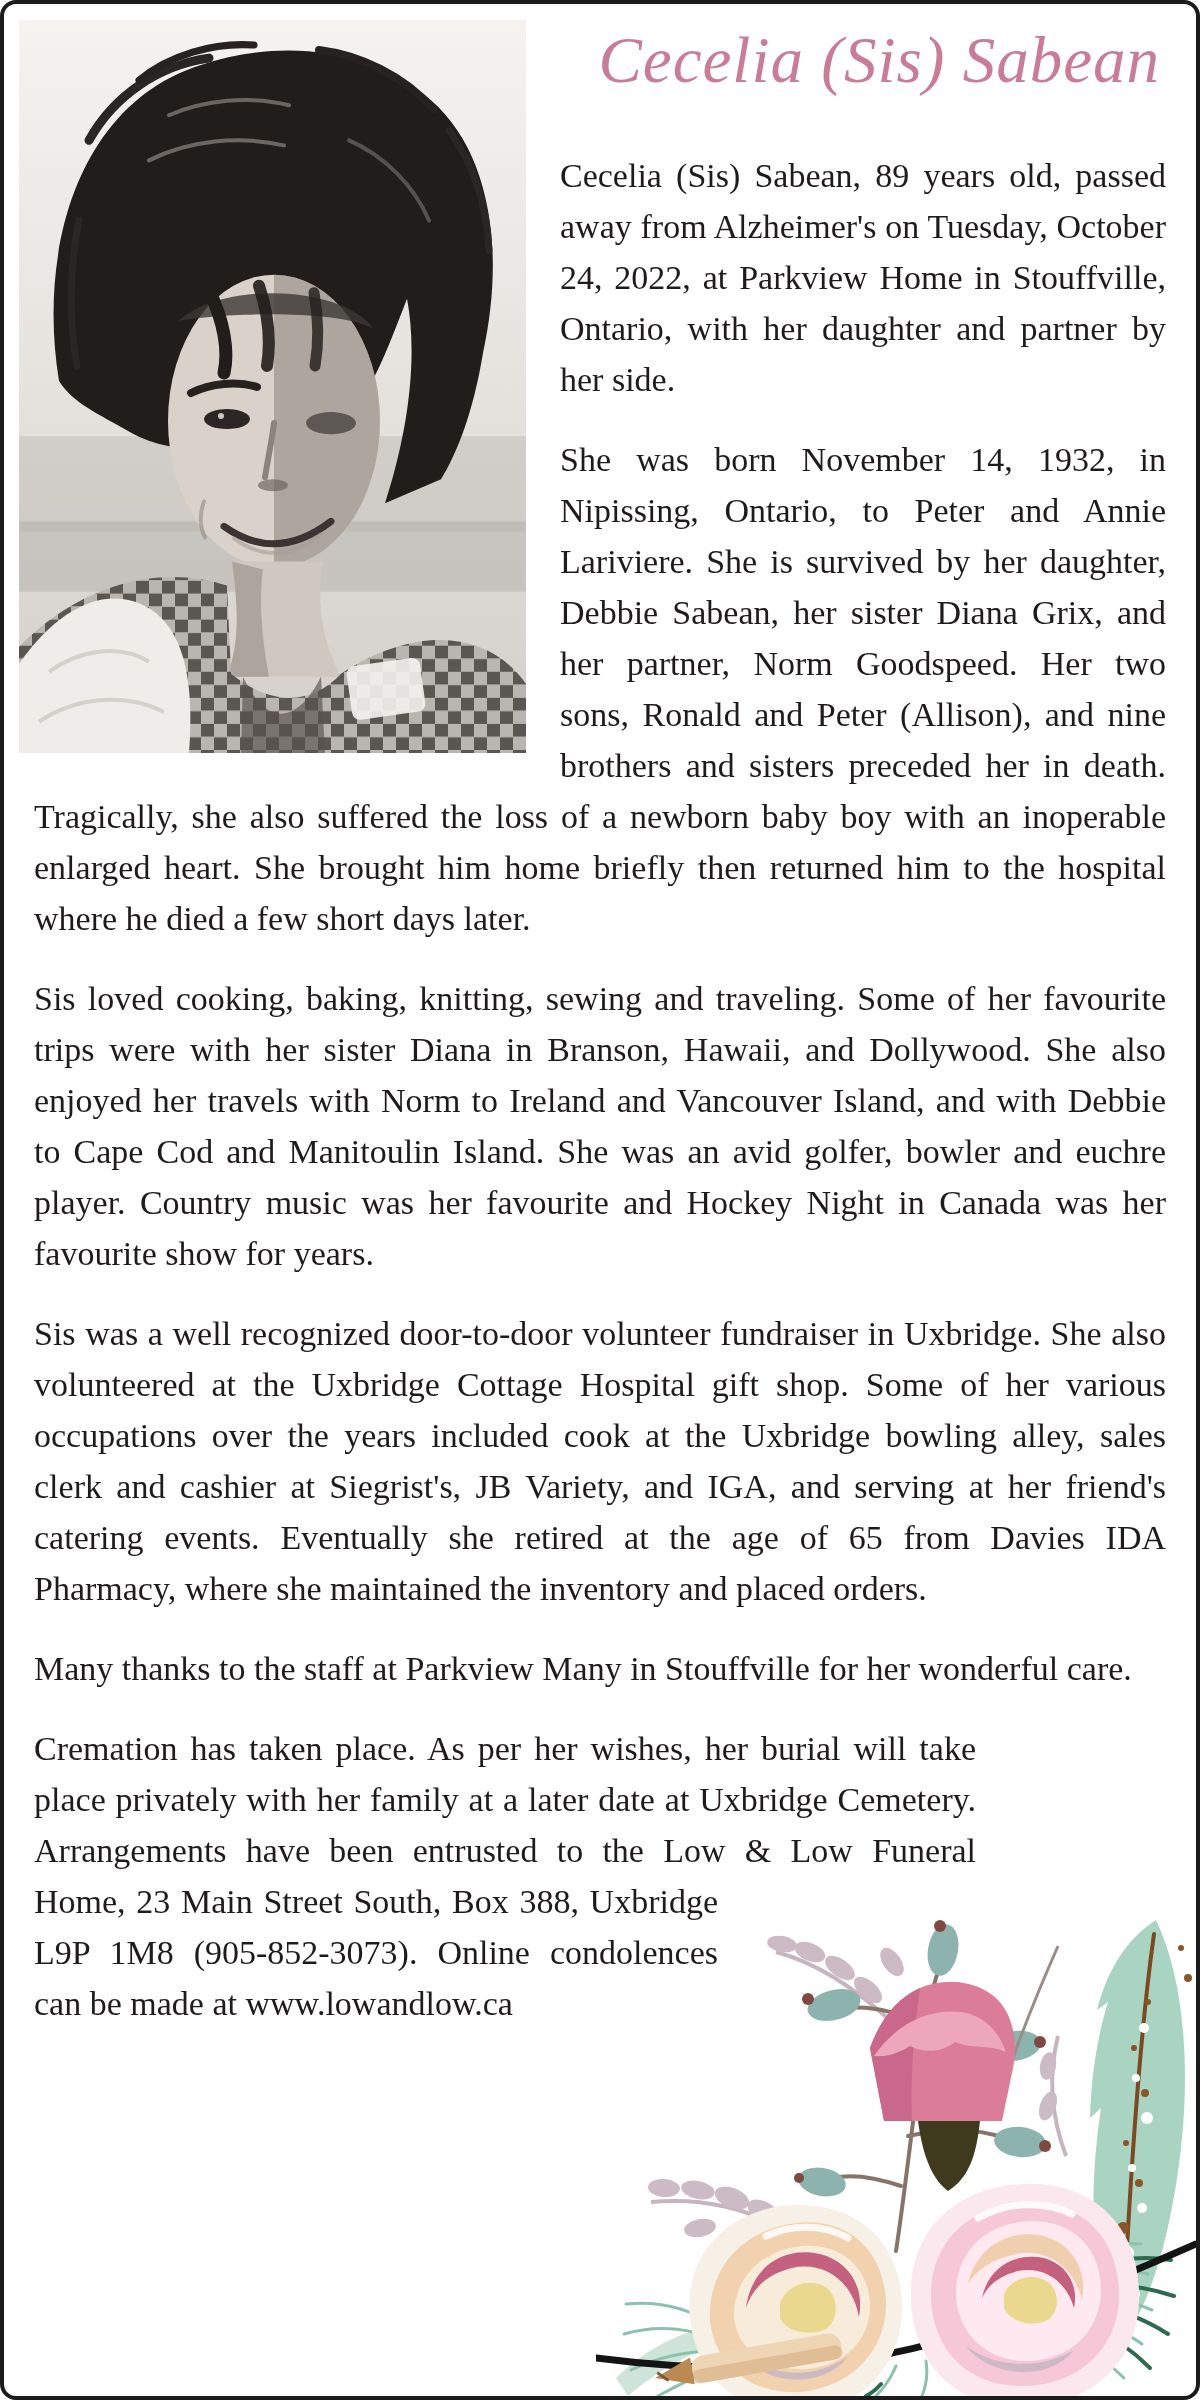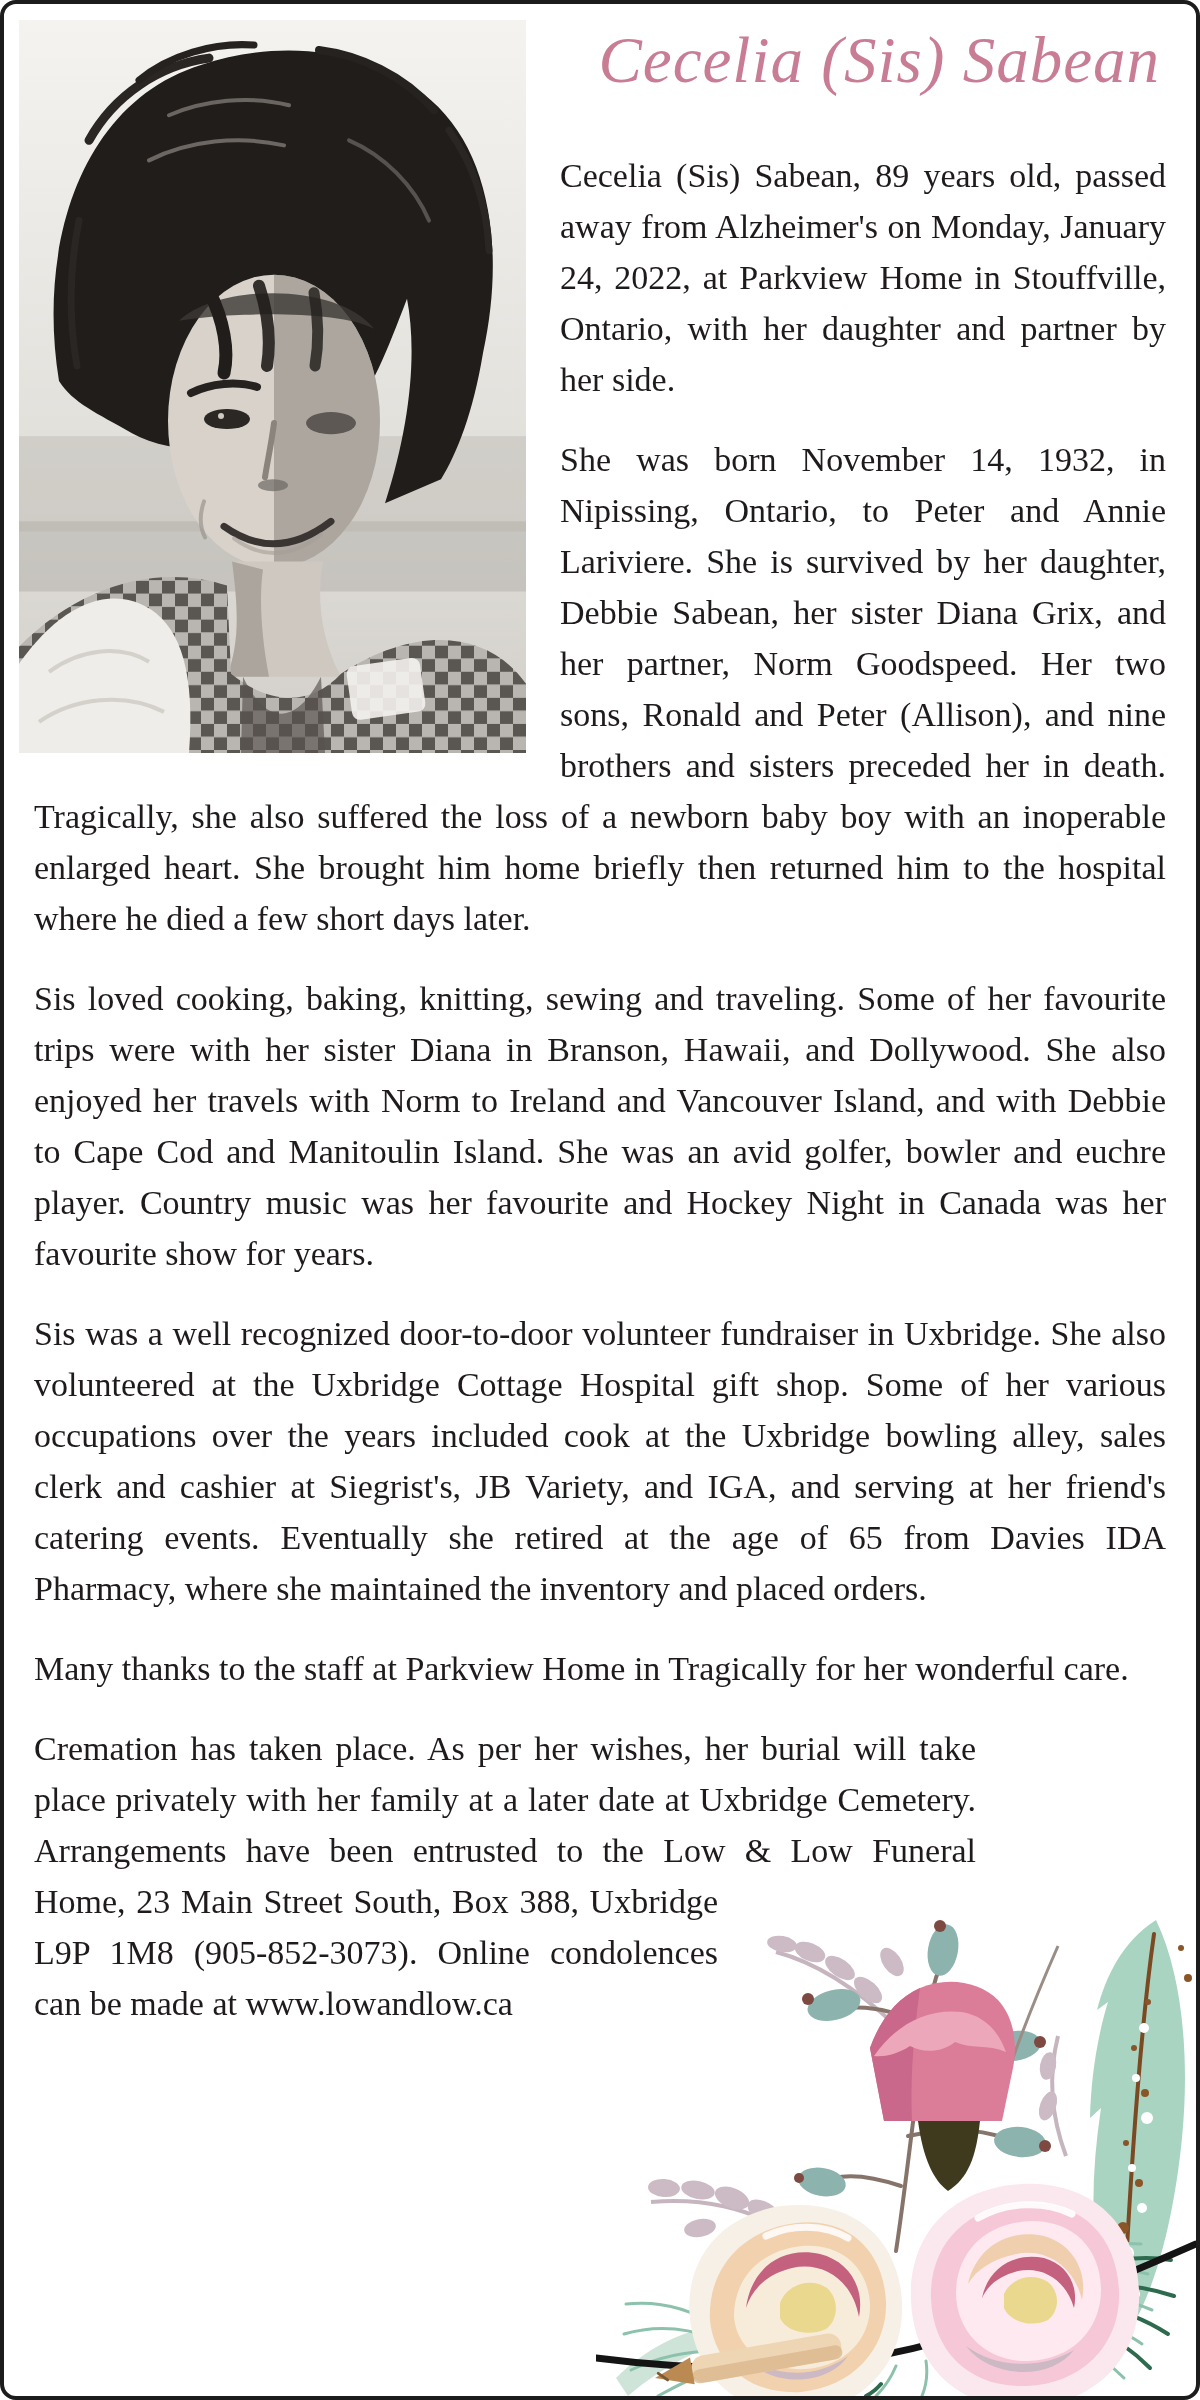--- a/index.html
+++ b/index.html
@@ -92,25 +92,25 @@
           <path d="M 0,731 L 0,642 C 42,582 92,562 132,588 C 162,608 176,652 170,731 Z" fill="#efede9"></path>
           <path d="M 30,650 C 60,628 100,622 130,640" stroke="#cdc9c3" stroke-width="4" fill="none" opacity="0.8"></path>
           <path d="M 20,700 C 55,676 105,670 145,690" stroke="#cdc9c3" stroke-width="4" fill="none" opacity="0.8"></path>
           <rect x="330" y="640" width="74" height="54" rx="8" fill="#f4f2ee" opacity="0.9" transform="rotate(-8 367 667)"></rect>
         </g>
       </svg>
     </figure>
 
     <h1 class="obit-title">Cecelia (Sis) Sabean</h1>
 
-    <p class="obit-par">Cecelia (Sis) Sabean, 89 years old, passed away from Alzheimer's on Monday, January 24, 2022, at Parkview Home in Stouffville, Ontario, with her daughter and partner by her side.</p>
+    <p class="obit-par">Cecelia (Sis) Sabean, 89 years old, passed away from Alzheimer's on Tuesday, October 24, 2022, at Parkview Home in Stouffville, Ontario, with her daughter and partner by her side.</p>
     <p class="obit-par">She was born November 14, 1932, in Nipissing, Ontario, to Peter and Annie Lariviere. She is survived by her daughter, Debbie Sabean, her sister Diana Grix, and her partner, Norm Goodspeed. Her two sons, Ronald and Peter (Allison), and nine brothers and sisters preceded her in death. Tragically, she also suffered the loss of a newborn baby boy with an inoperable enlarged heart. She brought him home briefly then returned him to the hospital where he died a few short days later.</p>
     <p class="obit-par">Sis loved cooking, baking, knitting, sewing and traveling. Some of her favourite trips were with her sister Diana in Branson, Hawaii, and Dollywood. She also enjoyed her travels with Norm to Ireland and Vancouver Island, and with Debbie to Cape Cod and Manitoulin Island. She was an avid golfer, bowler and euchre player. Country music was her favourite and Hockey Night in Canada was her favourite show for years.</p>
     <p class="obit-par">Sis was a well recognized door-to-door volunteer fundraiser in Uxbridge. She also volunteered at the Uxbridge Cottage Hospital gift shop. Some of her various occupations over the years included cook at the Uxbridge bowling alley, sales clerk and cashier at Siegrist's, JB Variety, and IGA, and serving at her friend's catering events. Eventually she retired at the age of 65 from Davies IDA Pharmacy, where she maintained the inventory and placed orders.</p>
-    <p class="obit-par">Many thanks to the staff at Parkview Home in Tragically for her wonderful care.</p>
+    <p class="obit-par">Many thanks to the staff at Parkview Many in Stouffville for her wonderful care.</p>
 
     <p class="obit-par"><span class="fl-a"></span><span class="fl-b"></span><span>Cremation has taken place. As per her wishes, her burial will take place privately with her family at a later date at Uxbridge Cemetery.  Arrangements have been entrusted to the Low &amp; Low Funeral Home, 23 Main Street South, Box 388, Uxbridge L9P 1M8 (905-852-3073).  Online condolences can be made at</span> <span>www.lowandlow.ca</span></p>
 
   </div>
 
   <svg class="floral" viewBox="0 0 600 490">
 
     <path d="M 20,472 C 62,430 122,408 182,420 C 122,432 72,456 32,490 Z" fill="#c3ddd0" opacity="0.8"></path>
 
     <g fill="#ccbbc5" stroke="none">

